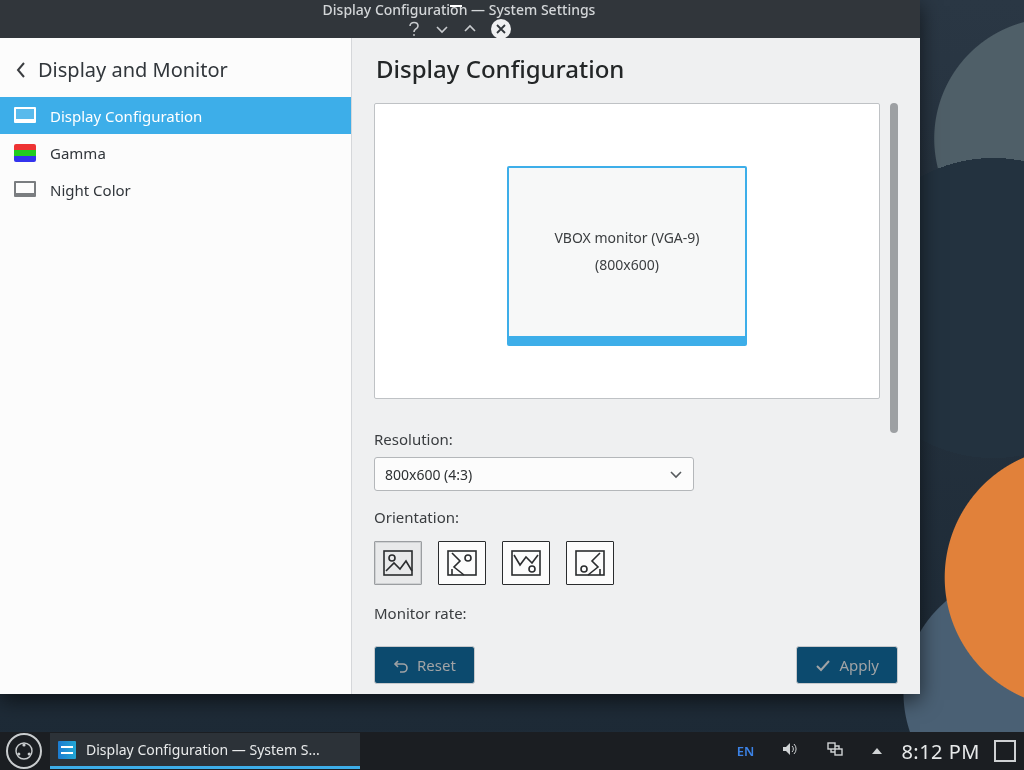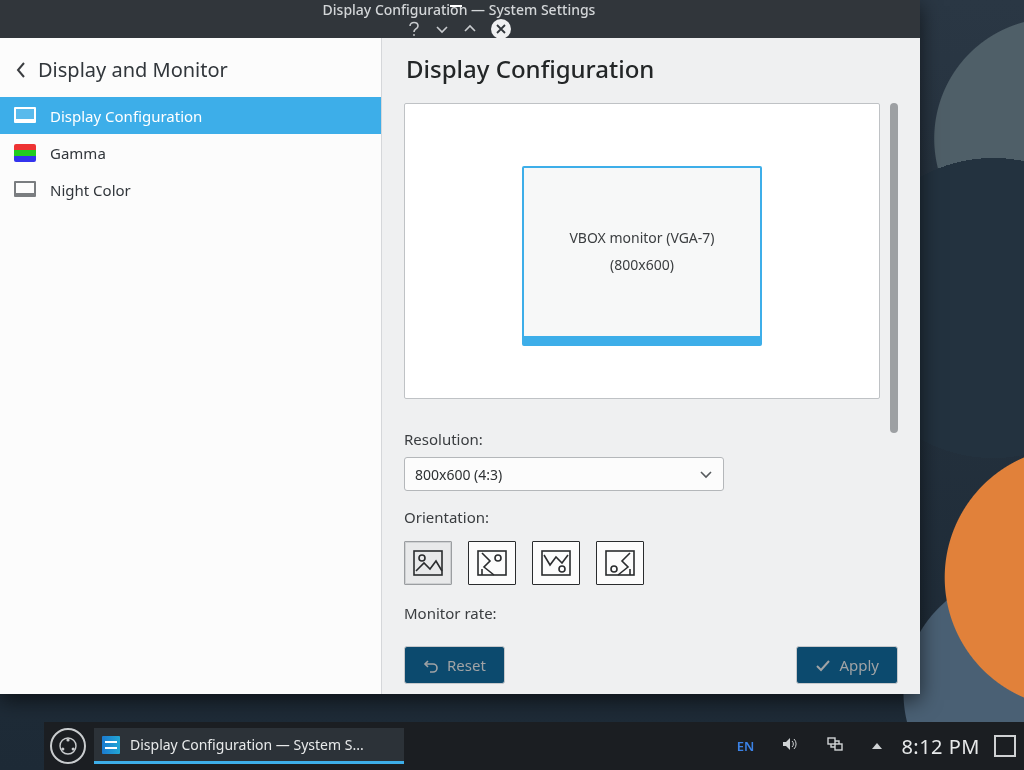--- a/index.html
+++ b/index.html
@@ -81,21 +81,21 @@
 
   
   .body {
     flex: 1;
     display: flex;
     min-height: 0;
     overflow: hidden;
   }
 
   .sidebar {
-    width: 382px;
+    width: 352px;
     background: #fcfcfc;
     border-right: 1px solid #d5d7da;
     display: flex; flex-direction: column;
     padding-top: 8px;
   }
   .sidebar-header {
     display: flex; align-items: center;
     padding: 10px 18px 14px 14px;
     font-size: 20px;
     color: #31363b;
@@ -250,29 +250,28 @@
     color: #a1a3a5;
     border-radius: 3px;
     display: inline-flex; align-items: center; gap: 8px;
     font-size: 15px;
   }
 
   
   .panel {
     position: absolute;
     left: 0; right: 0; bottom: 0;
-    height: 48px;
+    height: 38px;
     background: #1b1e22;
     display: flex;
     align-items: center;
     padding: 0 8px 0 6px;
     gap: 8px;
     color: #d0d3d5;
     z-index: 2;
-    margin-left: 44px;
   }
   .launcher {
     width: 36px; height: 36px;
     border-radius: 50%;
     border: 2px solid #c9ccce;
     display:flex;align-items:center;justify-content:center;
   }
   .launcher svg { display:block; }
   .task-entry {
     height: 36px;
@@ -372,21 +371,21 @@
     </aside>
 
     <main class="main">
       <h1>Display Configuration</h1>
 
       <div class="scroll-wrap">
         <div class="scroll-content">
 
           <div class="monitor-area">
             <div class="monitor-chip">
-              <span>VBOX monitor (VGA-7)</span>
+              <span>VBOX monitor (VGA-9)</span>
               <span>(800x600)</span>
             </div>
           </div>
 
           <div class="form-label">Resolution:</div>
           <div class="combobox">
             <span>800x600 (4:3)</span>
             <svg width="14" height="14" viewBox="0 0 14 14" stroke="#565a5d" stroke-width="1.6" fill="none">
               <path d="M2 5 L7 10 L12 5"></path>
             </svg>

